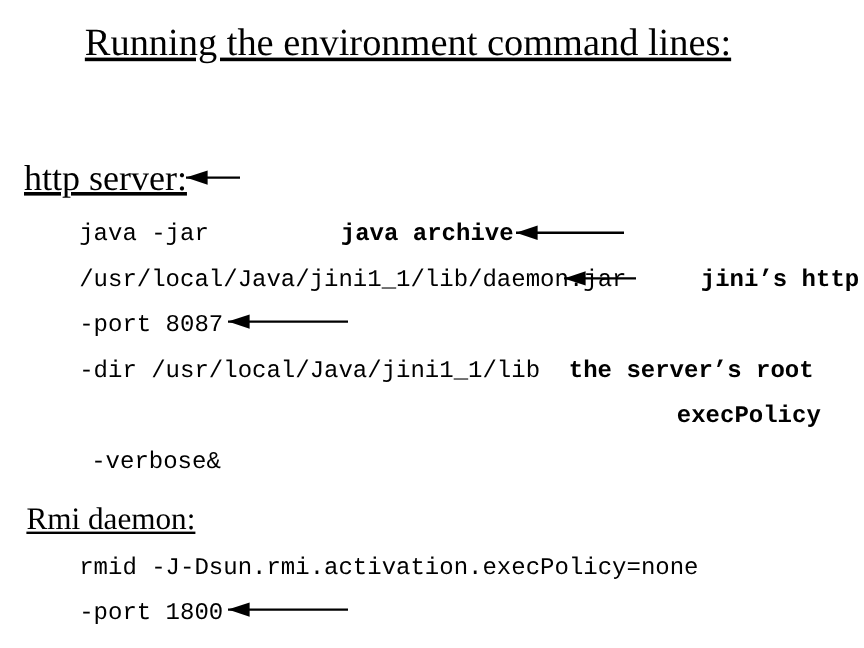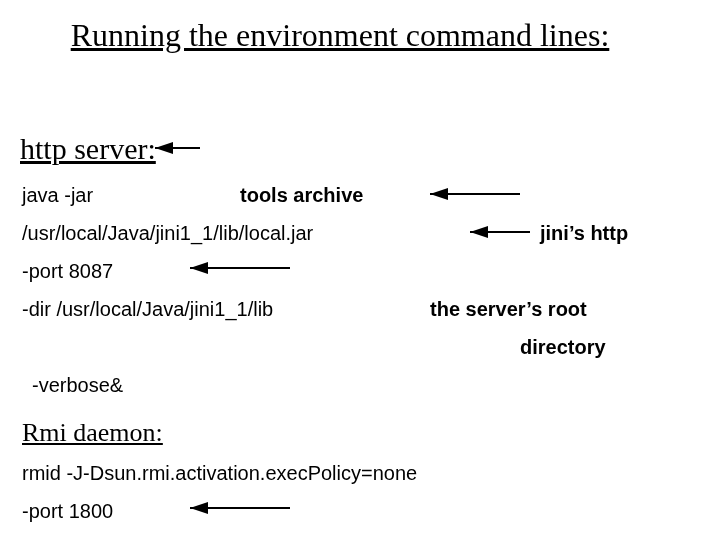--- a/index.html
+++ b/index.html
@@ -28,24 +28,25 @@
     text-decoration: underline;
   }
   .sub1 {
     position: absolute;
     left: 20px;
     top: 132px;
     font-size: 30px;
     text-decoration: underline;
   }
   .mono {
-    font-family: Liberation Sans, sans-serif;
+    font-family: Liberation Mono, monospace;
     font-size: 20px;
     white-space: pre;
     position: absolute;
+    margin-left: 44px;
   }
   .bold { font-weight: bold; }
   .sub2 {
     position: absolute;
     left: 22px;
     top: 418px;
     font-size: 26px;
     text-decoration: underline;
   }
   svg.arrows {
@@ -60,30 +61,30 @@
 </head>
 <body>
 
 <div class="slide">
 
   <div class="title">Running the environment command lines:</div>
 
   <div class="sub1">http server:</div>
 
   <div class="mono" style="left:22px; top:184px;">java -jar</div>
-  <div class="mono bold" style="left:240px; top:184px;">tools archive</div>
+  <div class="mono bold" style="left:240px; top:184px;">java archive</div>
 
-  <div class="mono" style="left:22px; top:222px;">/usr/local/Java/jini1_1/lib/local.jar</div>
+  <div class="mono" style="left:22px; top:222px;">/usr/local/Java/jini1_1/lib/daemon.jar</div>
   <div class="mono bold" style="left:540px; top:222px;text-align:center;">jini’s http</div>
 
   <div class="mono" style="left:22px; top:260px;">-port 8087</div>
 
   <div class="mono" style="left:22px; top:298px;">-dir /usr/local/Java/jini1_1/lib</div>
   <div class="mono bold" style="left:430px; top:298px;">the server’s root</div>
-  <div class="mono bold" style="left:520px; top:336px;">directory</div>
+  <div class="mono bold" style="left:520px; top:336px;">execPolicy</div>
 
   <div class="mono" style="left:32px; top:374px;text-align:right;">-verbose&amp;</div>
 
   <div class="sub2">Rmi daemon:</div>
 
   <div class="mono" style="left:22px; top:462px;">rmid -J-Dsun.rmi.activation.execPolicy=none</div>
   <div class="mono" style="left:22px; top:500px;">-port 1800</div>
 
   <svg class="arrows" xmlns="http://www.w3.org/2000/svg">
     <defs>

